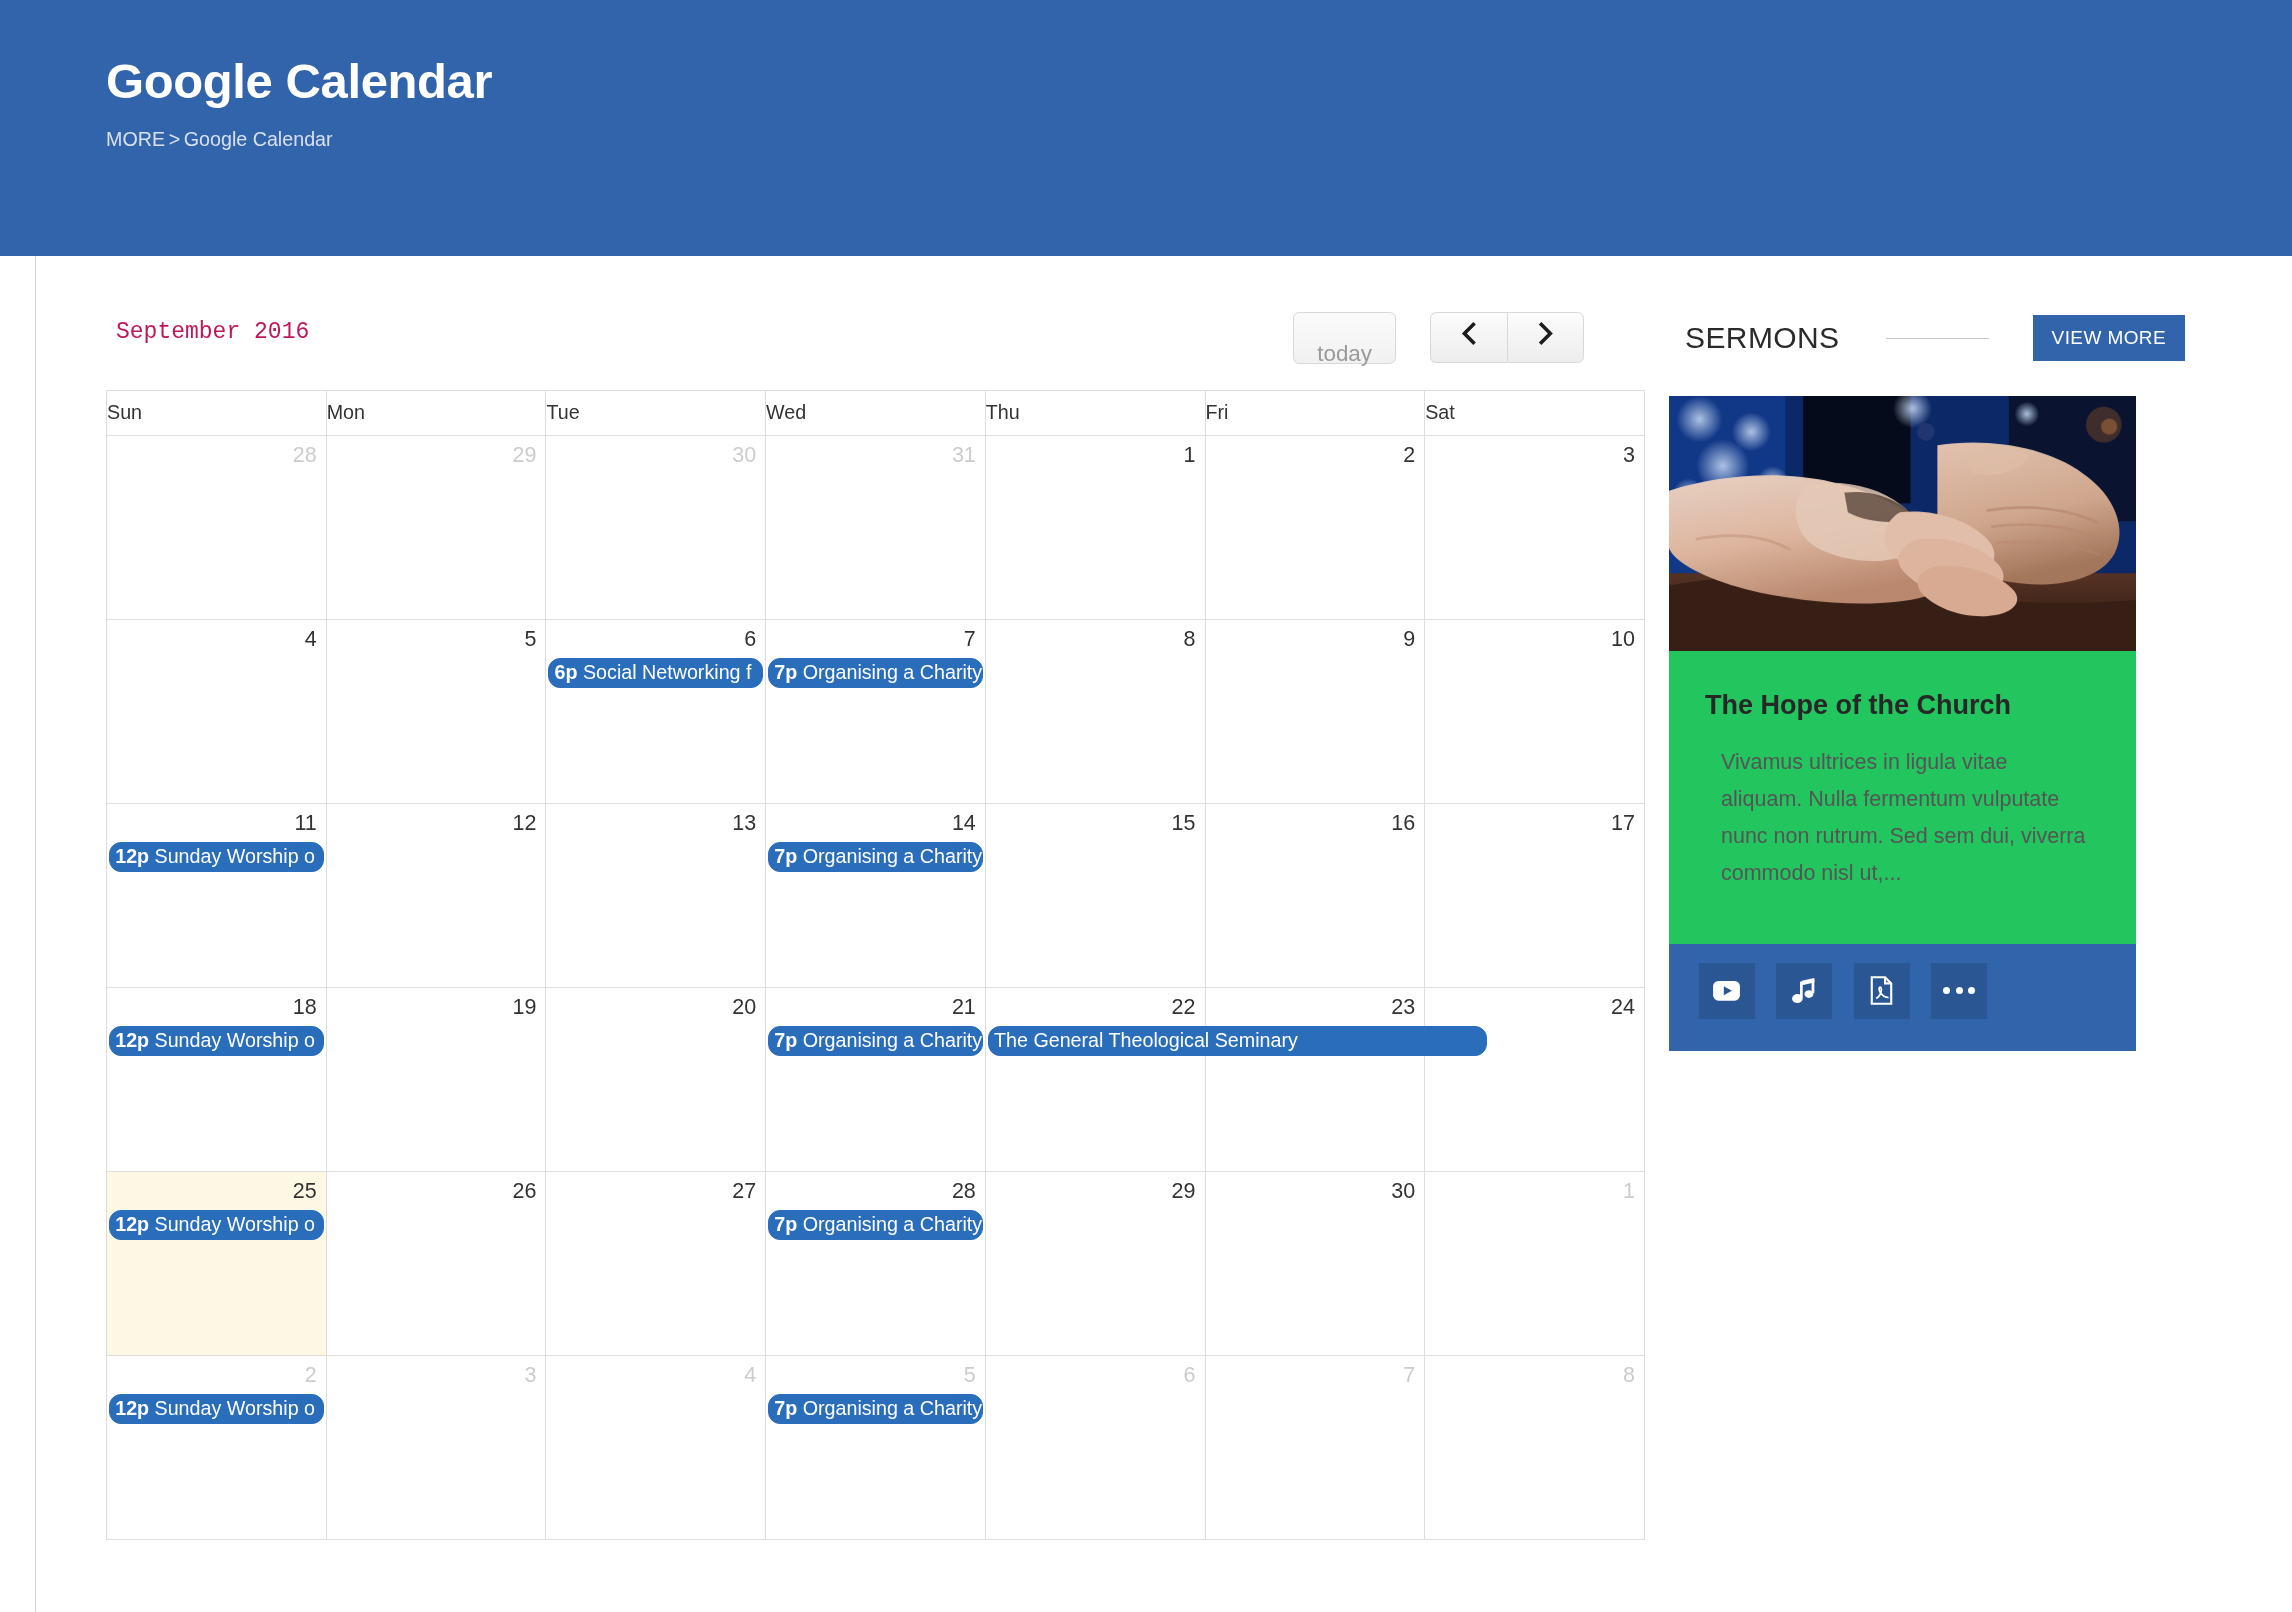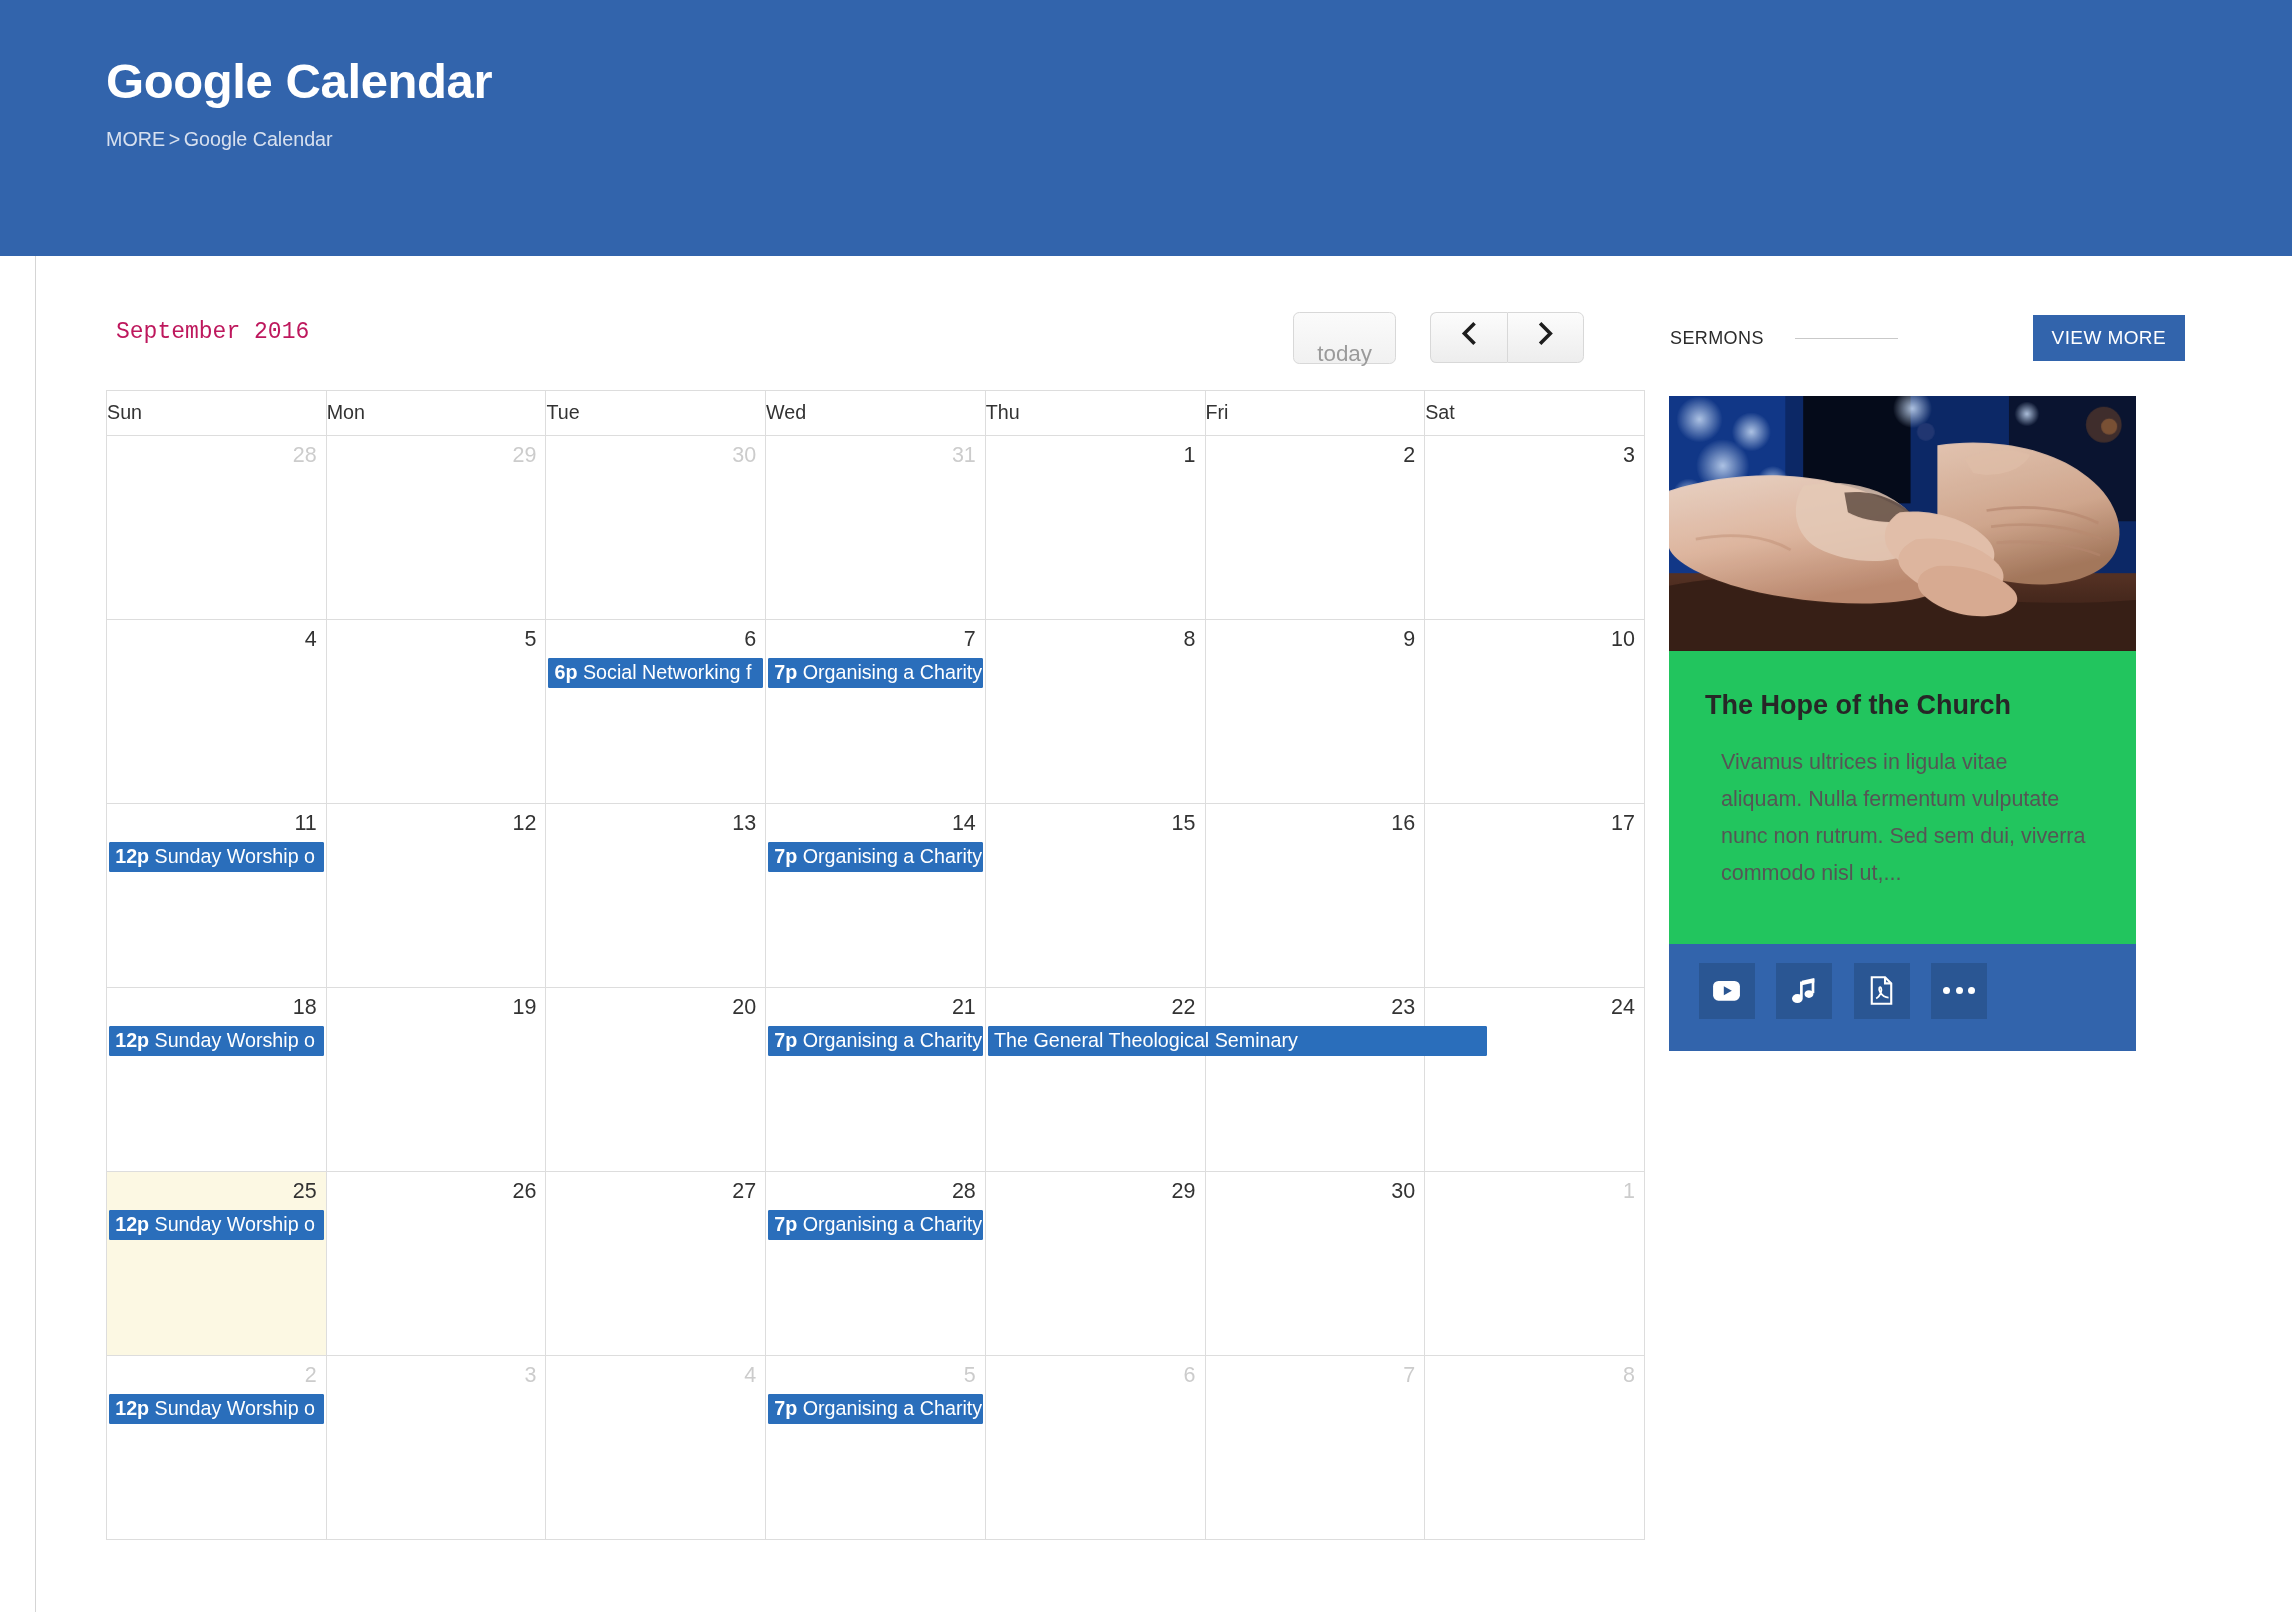--- a/index.html
+++ b/index.html
@@ -142,21 +142,21 @@
     text-align: right;
     font-size: 21.5px;
     color: #333333;
     padding: 7.2px 9px 0 0;
     line-height: 1.1;
   }
   .ev-wrap { padding: 6.3px 1.8px 0 1.8px; position: relative; }
   .event {
     background: #2A6EBB;
     border: 0.9px solid #2A6EBB;
-    border-radius: 1px;
+    border-radius: 12px;
     color: #ffffff;
     font-size: 19.7px;
     line-height: 1.2;
     padding: 2.7px 3.6px 3.6px 5.4px;
     white-space: nowrap;
     overflow: hidden;
     cursor: pointer;
     height: 30px;
   }
   .event .t { font-weight: bold; padding-right: 5.4px; }
@@ -173,22 +173,22 @@
     width: 555px;
     padding: 0 0 0 39px;
   }
   .sermon-head {
     display: flex;
     align-items: center;
     height: 52px;
     margin-bottom: 32px;
   }
   .sermon-head h2 {
-    margin: 1px;
-    font-size: 18px;
+    margin: 16px;
+    font-size: 30px;
     letter-spacing: 0.4px;
     color: #2b2b2b;
     font-weight: normal;
   }
   .head-rule {
     flex: 1 1 auto;
     height: 0.9px;
     background: #c9c9c9;
     margin: 0 21.5px 0 30px;
     max-width: 103px;

